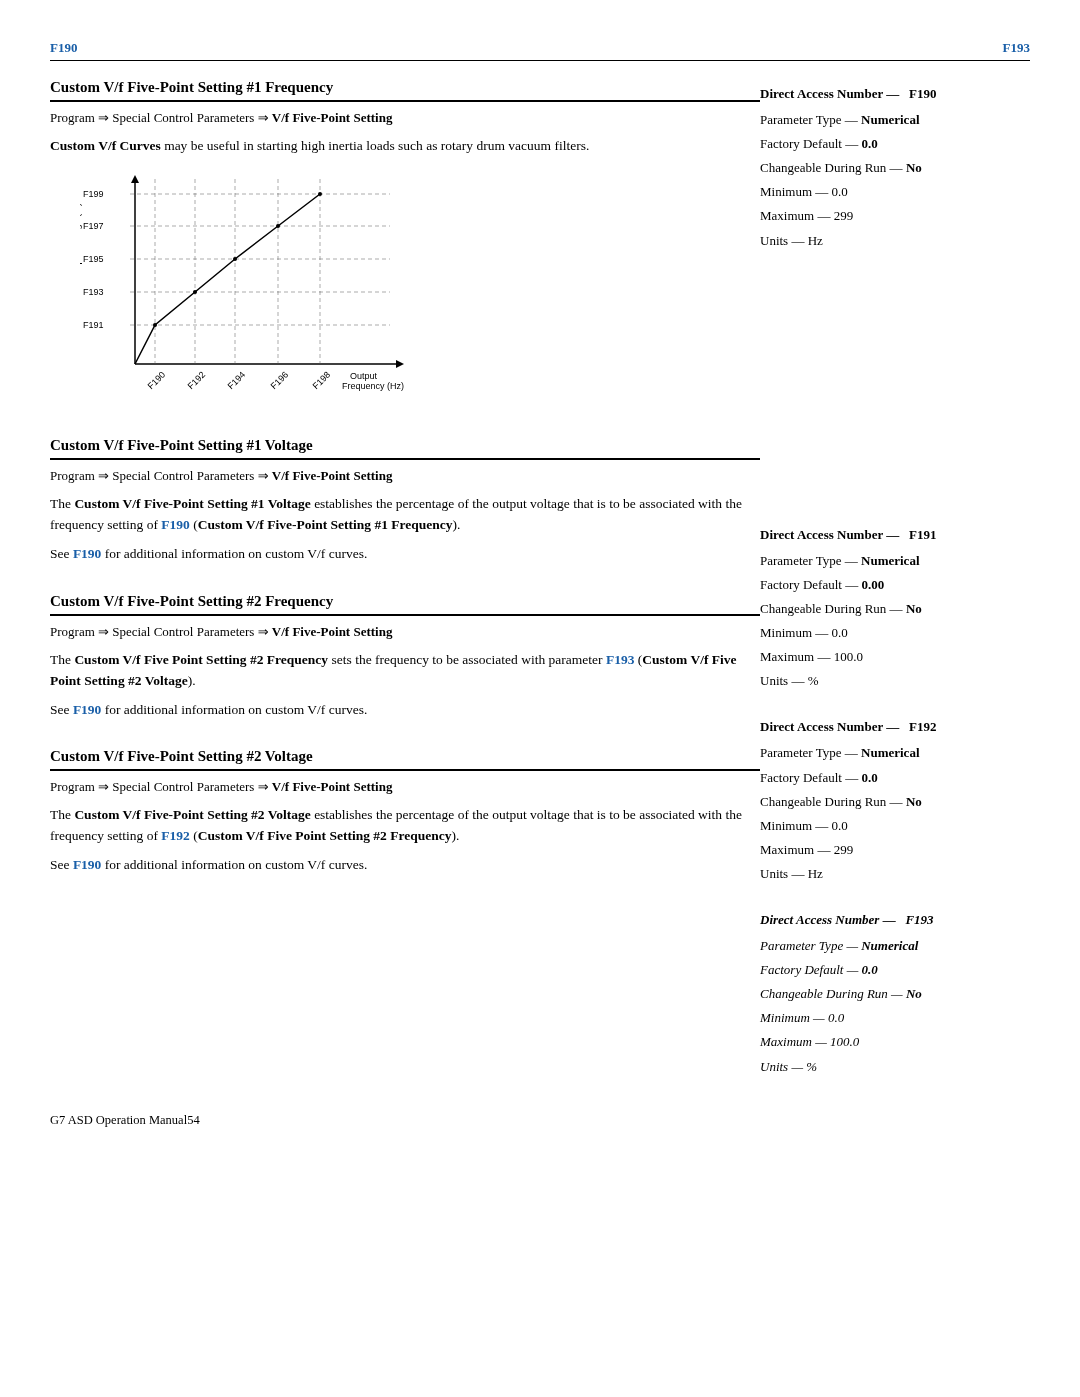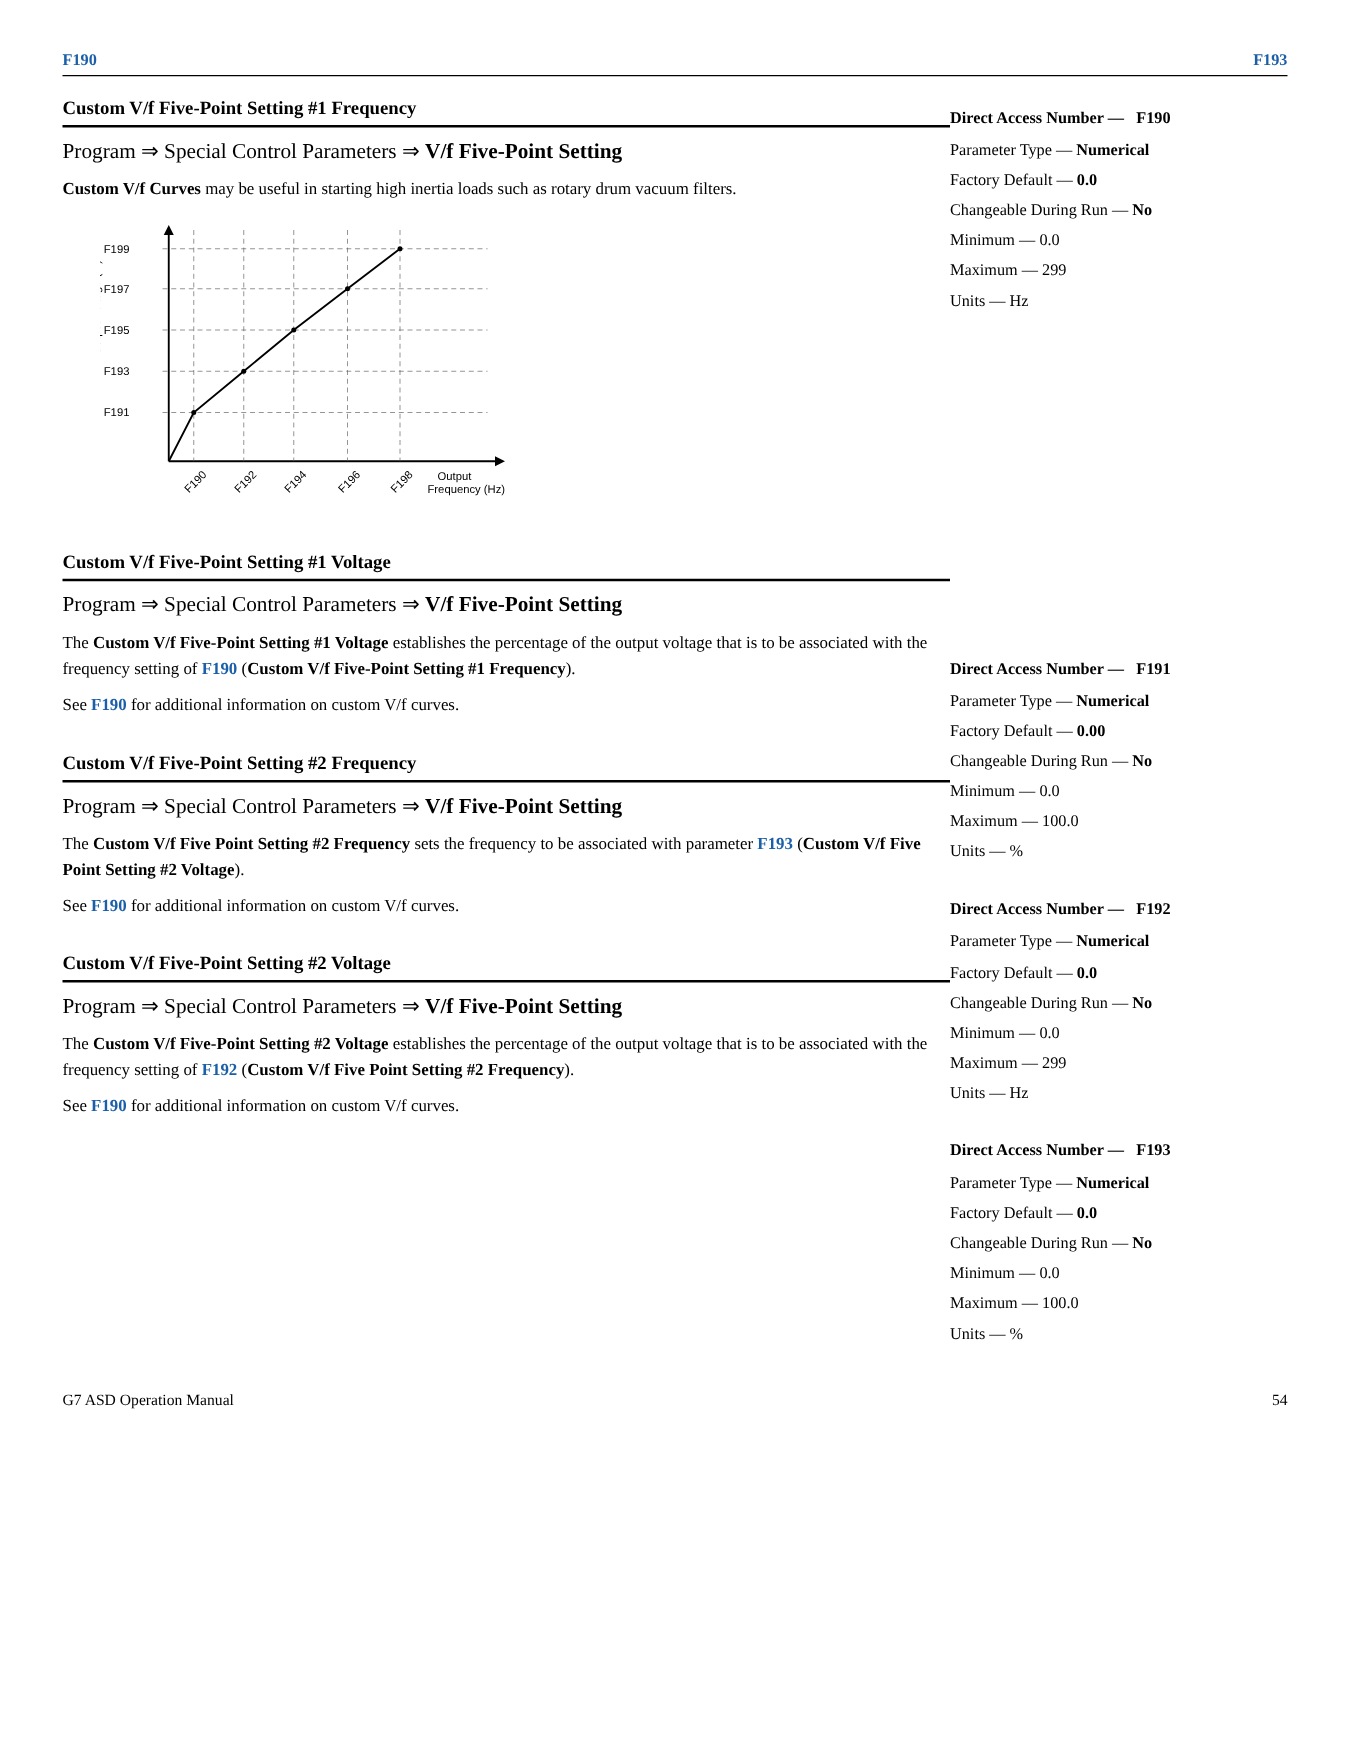--- a/index.html
+++ b/index.html
@@ -43,21 +43,21 @@
       margin-bottom: 28px;
     }
     .section-title {
       font-weight: bold;
       font-size: 15px;
       border-bottom: 2px solid #000;
       padding-bottom: 4px;
       margin-bottom: 8px;
     }
     .breadcrumb {
-      font-size: 17px;
+      font-size: 13px;
       margin-bottom: 10px;
     }
     .breadcrumb .arrow {
       font-family: Arial, sans-serif;
     }
     .breadcrumb .bold {
       font-weight: bold;
     }
     .body-text {
       font-size: 13.5px;
@@ -91,21 +91,21 @@
     .info-box .info-row {
       margin-bottom: 2px;
     }
     .info-box .info-row .bold { font-weight: bold; }
     .page-footer {
       position: absolute;
       bottom: 30px;
       left: 50px;
       right: 50px;
       display: flex;
-      justify-content: space-between;
+      justify-content: flex-start;
       font-size: 12.5px;
       color: #000;
     }
   </style>
 </head>
 <body>
 
 <div class="page">
 
   <div class="page-header">
@@ -246,21 +246,21 @@
       <div class="info-box" style="margin-top: 14px;">
         <div class="info-title">Direct Access Number — &nbsp; F192</div>
         <div class="info-row">Parameter Type — <span class="bold">Numerical</span></div>
         <div class="info-row">Factory Default — <span class="bold">0.0</span></div>
         <div class="info-row">Changeable During Run — <span class="bold">No</span></div>
         <div class="info-row">Minimum — 0.0</div>
         <div class="info-row">Maximum — 299</div>
         <div class="info-row">Units — Hz</div>
       </div>
 
-      <div class="info-box" style="margin-top: 14px;">
+      <div class="info-box" style="margin-top: 14px; font-style: italic;">
         <div class="info-title">Direct Access Number — &nbsp; F193</div>
         <div class="info-row">Parameter Type — <span class="bold">Numerical</span></div>
         <div class="info-row">Factory Default — <span class="bold">0.0</span></div>
         <div class="info-row">Changeable During Run — <span class="bold">No</span></div>
         <div class="info-row">Minimum — 0.0</div>
         <div class="info-row">Maximum — 100.0</div>
         <div class="info-row">Units — %</div>
       </div>
 
     </div>

